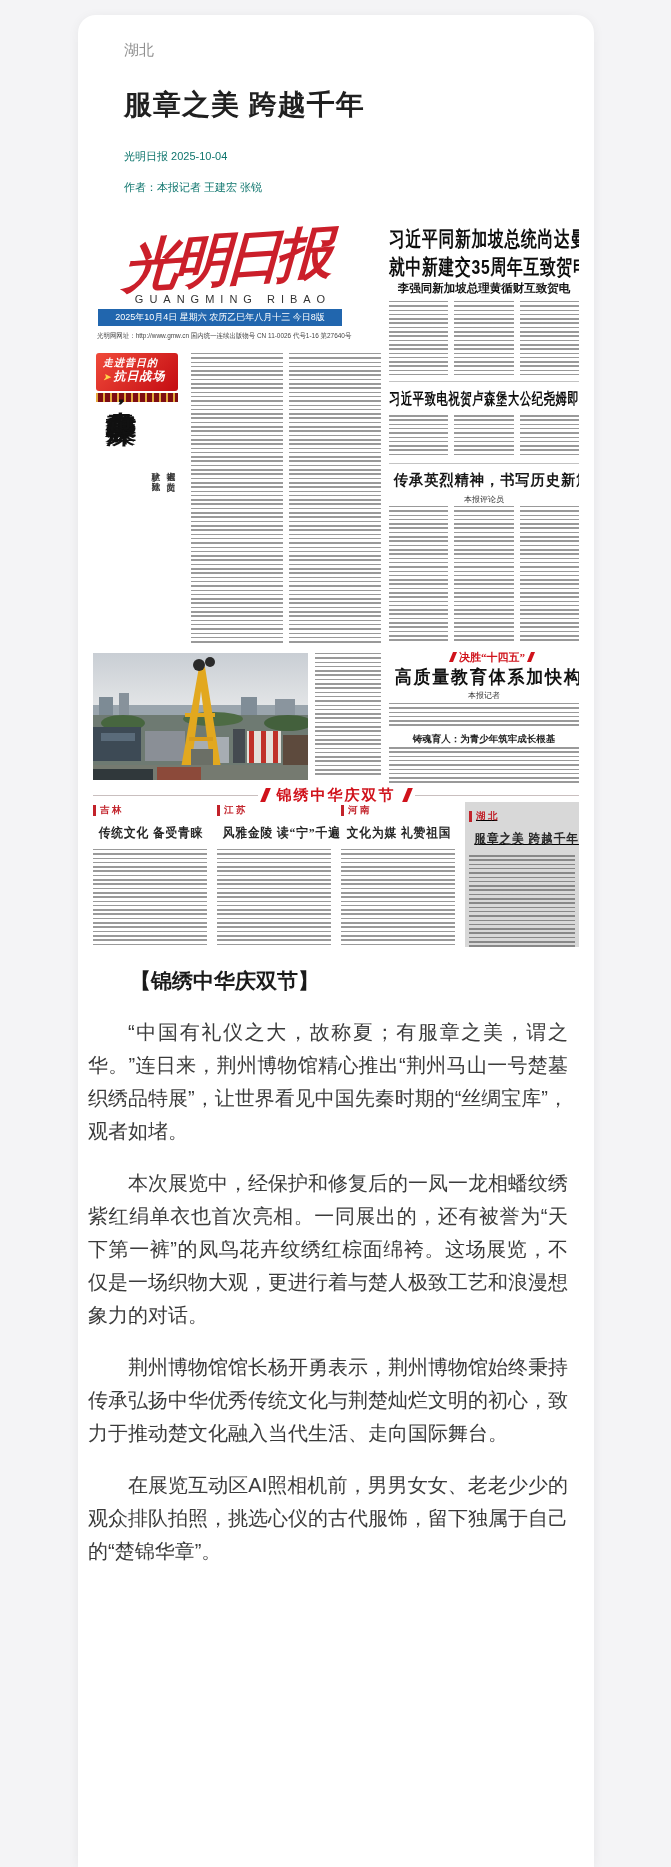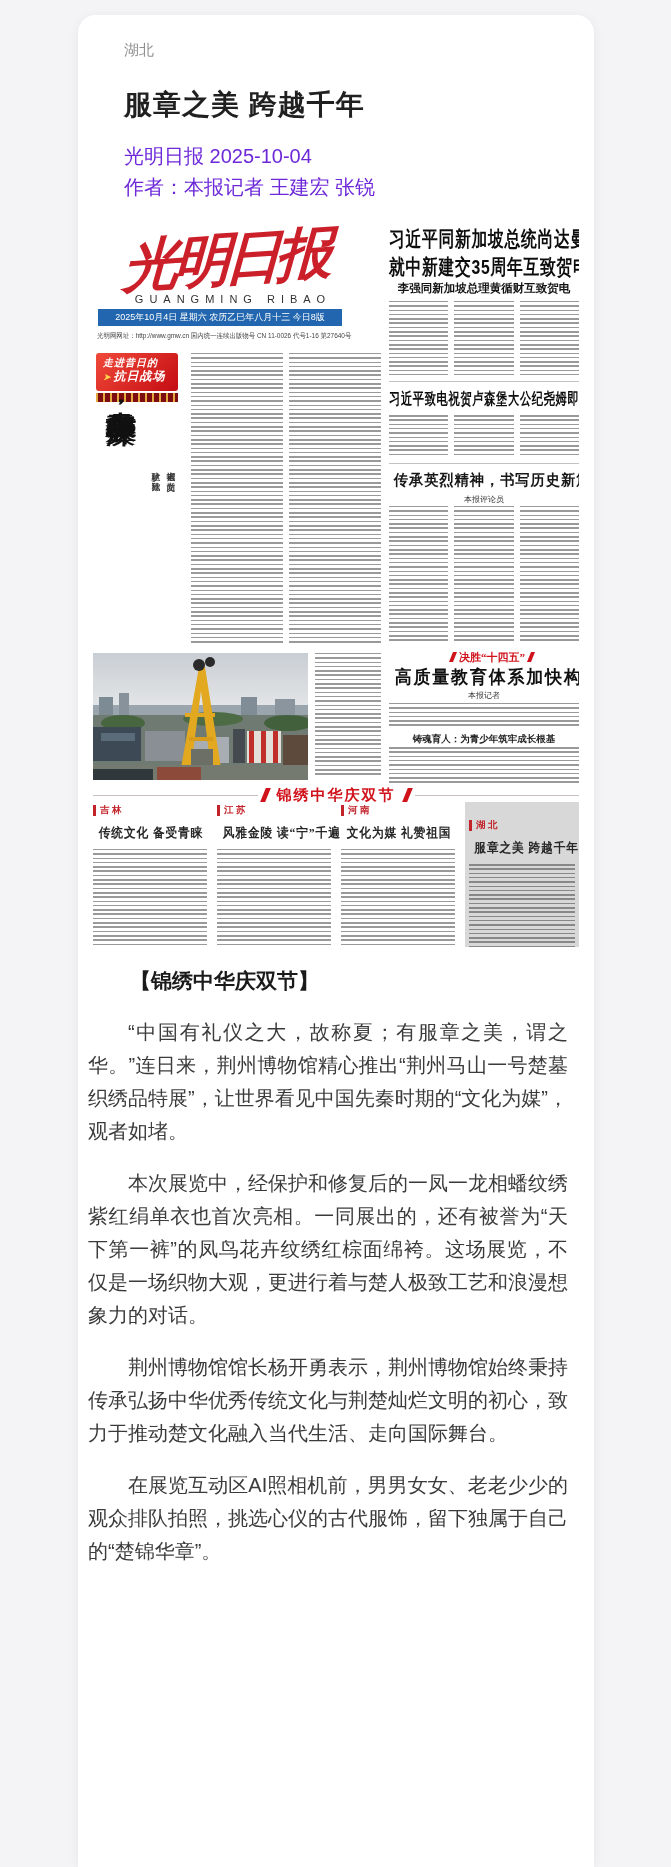--- a/index.html
+++ b/index.html
@@ -10,21 +10,21 @@
   }
   .card{
     position:absolute;left:78px;top:15px;width:516px;height:1852px;
     background:#ffffff;border-radius:18px 18px 0 0;
     box-shadow:0 2px 12px rgba(0,0,0,0.06);
   }
   
   .hdr{padding:26px 28px 0 28px;margin-left:18px;}
   .cat{font-size:15px;color:#8f8f8f;line-height:18px;margin-bottom:28px;}
   .title{font-size:28px;font-weight:700;color:#202020;line-height:36px;margin-bottom:24px;letter-spacing:1px;}
-  .meta{font-size:20px;color:#6d28d9;line-height:18px;margin-bottom:13px;}
+  .meta{font-size:11px;color:#0f766e;line-height:18px;margin-bottom:13px;}
   
   .np{
     position:relative;width:486px;height:735px;margin:17px auto 0 auto;
     background:#fff;font-family:"Liberation Serif","DejaVu Serif",serif;overflow:hidden;
   }
   .np .abs{position:absolute;}
   .masthead{
     left:30px;top:0px;width:225px;height:108px;
     font-size:57px;font-weight:700;font-style:italic;color:#cb1f2a;
     letter-spacing:-6px;transform:rotate(-4deg) skewX(-6deg);transform-origin:left center;
@@ -75,21 +75,21 @@
   .slash{display:inline-block;width:4px;height:10px;background:#d0121b;transform:skewX(-22deg);margin:0 4px;vertical-align:-1px;}
   .h4line{position:absolute;left:0;width:100%;text-align:center;font-size:18px;font-weight:700;color:#111;
     white-space:nowrap;transform:scaleX(0.94);transform-origin:center;letter-spacing:2px;}
   .crosshead{position:absolute;left:0;width:100%;text-align:center;font-size:9.5px;font-weight:700;color:#222;white-space:nowrap;}
   .banner{position:absolute;left:0;top:573px;width:486px;height:18px;display:flex;align-items:center;}
   .banner .ln{flex:1;height:1px;background:#c9bfbf;}
   .banner .lbl{font-size:15px;font-weight:700;color:#d0121b;letter-spacing:2px;margin:0 4px;white-space:nowrap;}
   .banner .bslash{display:inline-block;width:5px;height:14px;background:#d0121b;transform:skewX(-22deg);margin:0 5px;vertical-align:-2px;}
   .colrow{position:absolute;left:0;top:592px;width:486px;height:143px;display:flex;gap:10px;}
   .ncol{width:114px;box-sizing:border-box;}
-  .ncol.hilite{background:#d8d8d8;padding:18px 4px;margin:-3px -4px 1px 0;}
+  .ncol.hilite{background:#d8d8d8;padding:9px 4px;margin:-3px -4px 1px 0;text-decoration:underline;}
   .rtag{font-size:9.5px;font-weight:700;color:#c2222a;border-left:3px solid #c2222a;padding-left:4px;line-height:11px;}
   .chead{font-size:13px;font-weight:700;color:#272727;text-align:center;white-space:nowrap;
     transform:scaleX(0.9);transform-origin:center;margin:8px 0 7px 0;letter-spacing:1px;}
   
   .article{padding:0 26px 56px 10px;font-size:20px;line-height:33px;color:#3b3b3b;text-align:justify;}
   .sec-head{font-size:21px;font-weight:700;color:#1a1a1a;text-indent:2em;margin:16px 0 0 0;line-height:33px;}
   .article p{margin:19px 0 0 0;text-indent:2em;}
   .article b{color:#222;}
 </style>
 </head>
@@ -227,19 +227,19 @@
       <div class="ncol hilite">
         <div class="rtag">湖 北</div>
         <div class="chead">服章之美 跨越千年</div>
         <div class="fz" style="height:112px"></div>
       </div>
     </div>
   </div>
 
   <div class="article">
     <div class="sec-head">【锦绣中华庆双节】</div>
-    <p>“中国有礼仪之大，故称夏；有服章之美，谓之华。”连日来，荆州博物馆精心推出“荆州马山一号楚墓织绣品特展”，让世界看见中国先秦时期的“文化为媒”，观者如堵。</p>
+    <p>“中国有礼仪之大，故称夏；有服章之美，谓之华。”连日来，荆州博物馆精心推出“荆州马山一号楚墓织绣品特展”，让世界看见中国先秦时期的“丝绸宝库”，观者如堵。</p>
     <p>本次展览中，经保护和修复后的一凤一龙相蟠纹绣紫红绢单衣也首次亮相。一同展出的，还有被誉为“天下第一裤”的凤鸟花卉纹绣红棕面绵袴。这场展览，不仅是一场织物大观，更进行着与楚人极致工艺和浪漫想象力的对话。</p>
     <p>荆州博物馆馆长杨开勇表示，荆州博物馆始终秉持传承弘扬中华优秀传统文化与荆楚灿烂文明的初心，致力于推动楚文化融入当代生活、走向国际舞台。</p>
     <p>在展览互动区AI照相机前，男男女女、老老少少的观众排队拍照，挑选心仪的古代服饰，留下独属于自己的“楚锦华章”。</p>
   </div>
 
 </div>
 
 </body></html>

